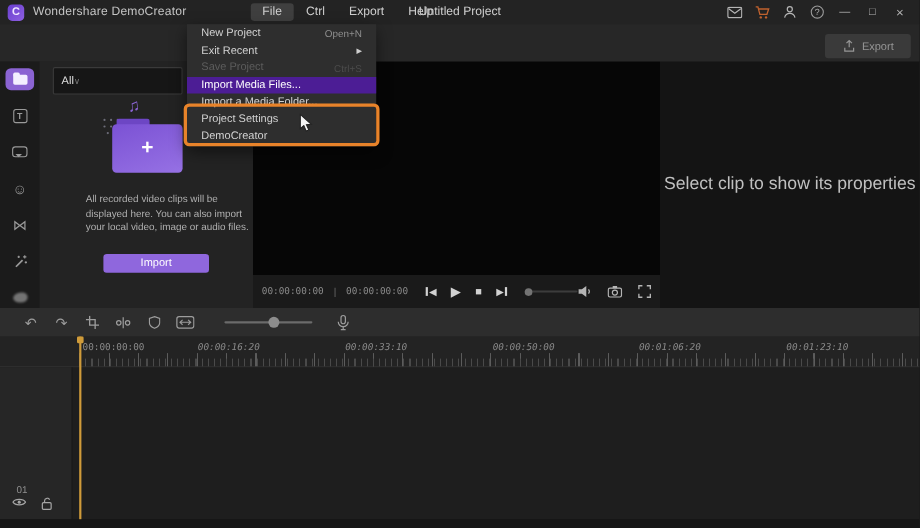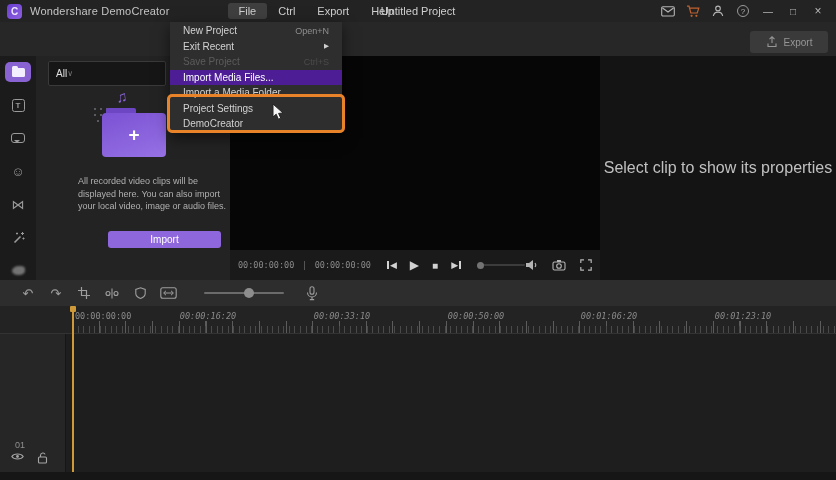--- a/index.html
+++ b/index.html
@@ -67,21 +67,21 @@
     box-shadow:6px 0 0 #6e6e7a, 12px 0 0 #6e6e7a, 0 6px 0 #6e6e7a, 6px 6px 0 #6e6e7a, 3px 12px 0 #6e6e7a; }
   .note { position:absolute; left:22px; top:-4px; color:#8a63d2; font-size:15px; transform:rotate(-8deg); }
   .vchip { position:absolute; right:6px; top:4px; width:18px; height:13px; background:#7a52cc;
     border-radius:3px; color:#fff; font-size:6px; display:flex; align-items:center; justify-content:center; }
   .fold-tab { position:absolute; left:12px; top:16px; width:30px; height:9px; background:#6d46c4; border-radius:2px 2px 0 0; }
   .fold-body { position:absolute; left:8px; top:21px; width:64px; height:44px; border-radius:4px;
     background:linear-gradient(160deg,#7b52d4,#9671e4); display:flex; align-items:center;
     justify-content:center; color:#fff; font-size:19px; font-weight:bold; }
   .empty-text { position:absolute; left:22px; top:119px; width:152px; text-align:left;
     font-size:9px; line-height:1.4; color:#b0b0b0;margin-left:20px; }
-  .import-btn { position:absolute; left:72px; top:175px; width:113px; height:17px; background:#8f67dd;
+  .import-btn { position:absolute; left:58px; top:175px; width:96px; height:17px; background:#8f67dd;
     border-radius:3px; color:#fff; font-size:10px; display:flex; align-items:center; justify-content:center; }
 
   .preview { left:230px; top:56px; width:370px; height:194px; background:#060606; }
   .pv-controls { left:230px; top:250px; width:370px; height:30px; background:#1a1a1a;
     display:flex; align-items:center; color:#c9c9c9; padding:0 8px; }
   .tc { font-family:"DejaVu Sans Mono", monospace; font-size:8.5px; color:#8a8a8a; }
   .tc-sep { margin:0 9px; color:#6a6a6a; font-size:9px; }
   .transport { display:flex; align-items:center; gap:13px; margin-left:16px; color:#d2d2d2; }
   .tr-btn { display:flex; align-items:center; gap:1px; font-size:9px; }
   .tr-btn .bar { width:2px; height:8px; background:currentColor; }

